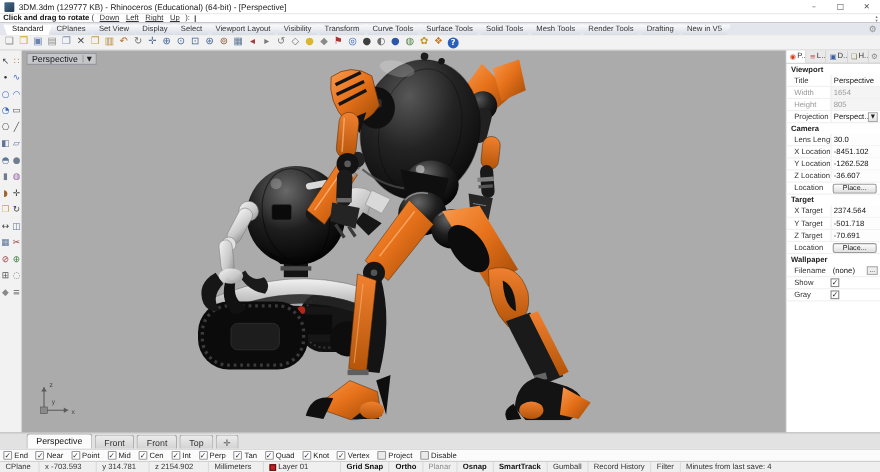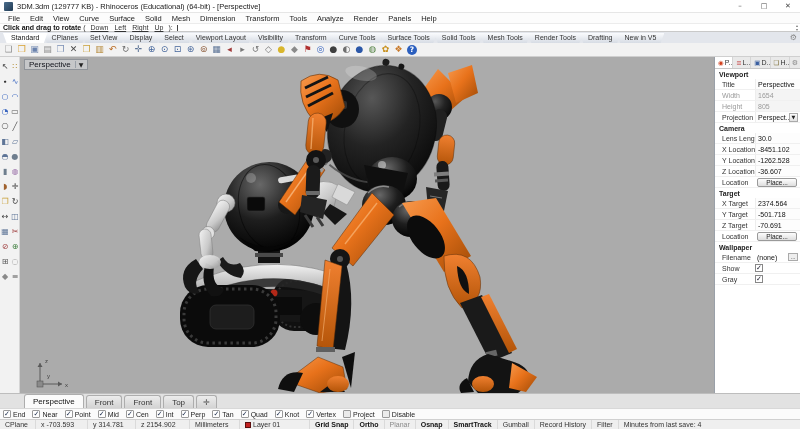--- a/index.html
+++ b/index.html
@@ -93,51 +93,20 @@
   <div class="titlebar">
     <div class="appicon"></div>
     <div class="title-text">3DM.3dm (129777 KB) - Rhinoceros (Educational) (64-bit) - [Perspective]</div>
     <div class="win-btns">
       <div class="win-btn">–</div>
       <div class="win-btn">□</div>
       <div class="win-btn">✕</div>
     </div>
   </div>
 
-  <div class="menubar">
-
-      <div class="menu-item">File</div>
-
-      <div class="menu-item">Edit</div>
-
-      <div class="menu-item">View</div>
-
-      <div class="menu-item">Curve</div>
-
-      <div class="menu-item">Surface</div>
-
-      <div class="menu-item">Solid</div>
-
-      <div class="menu-item">Mesh</div>
-
-      <div class="menu-item">Dimension</div>
-
-      <div class="menu-item">Transform</div>
-
-      <div class="menu-item">Tools</div>
-
-      <div class="menu-item">Analyze</div>
-
-      <div class="menu-item">Render</div>
-
-      <div class="menu-item">Panels</div>
-
-      <div class="menu-item">Help</div>
-
-  </div>
 
   <div class="cmdrow">
     <span class="cmd-bold">Click and drag to rotate</span>
     <span class="cmd-paren">(</span>
     <span style="display:flex">
       <span class="cmd-opt">Down</span>
         <span class="cmd-opt">Left</span>
         <span class="cmd-opt">Right</span>
         <span class="cmd-opt">Up</span>
     </span>

